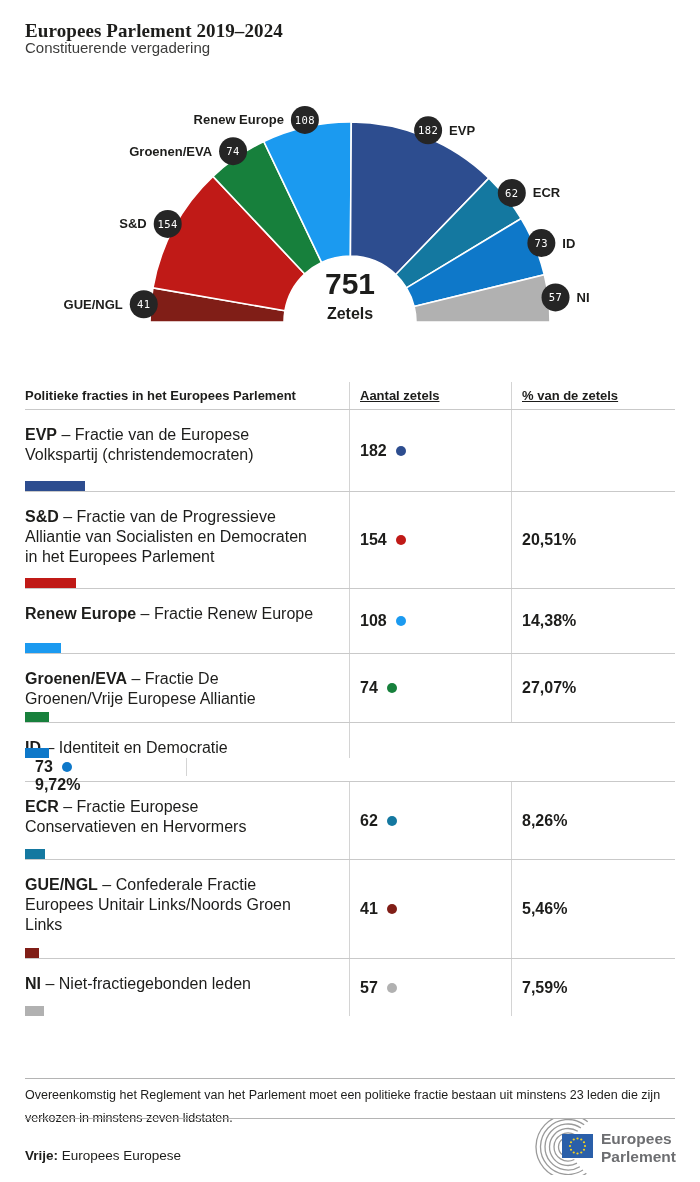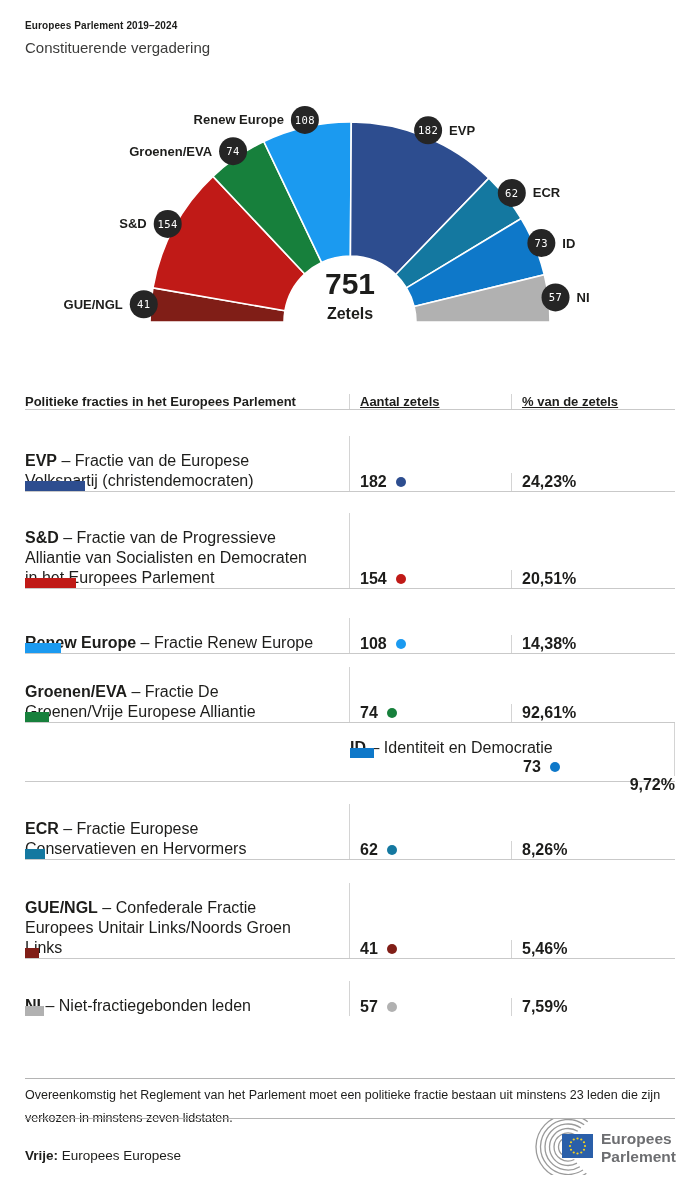--- a/index.html
+++ b/index.html
@@ -3,34 +3,34 @@
 <meta charset="utf-8">
 <style>
   html,body{margin:0;padding:0;}
   body{
     width:700px;height:1182px;background:#ffffff;position:relative;overflow:hidden;
     font-family:"Liberation Sans","DejaVu Sans",sans-serif;color:#1d1d1b;
     -webkit-font-smoothing:antialiased;
   }
   .abs{position:absolute;}
   
-  #page-title{left:25px;top:20px;font-size:10px;font-weight:700;letter-spacing:.1px;}
+  #page-title{left:25px;top:20px;font-size:19px;font-weight:700;letter-spacing:.1px;font-family:Liberation Serif, serif;}
   #page-subtitle{left:25px;top:39px;font-size:15px;font-weight:400;color:#3c3c3b;}
   
   #chart{left:0;top:88px;width:700px;height:256px;}
   #chart svg{display:block;}
   .wedge{stroke:#ffffff;stroke-width:1.6;}
   .badge-circle{fill:#252525;}
   .badge-text{fill:#ffffff;font-family:"DejaVu Sans Mono","Liberation Mono",monospace;font-size:10.5px;letter-spacing:.5px;}
   .party-label{font-size:13px;font-weight:700;fill:#1d1d1b;}
   .center-total{font-size:30px;font-weight:700;fill:#1d1d1b;}
   .center-sub{font-size:16px;font-weight:700;fill:#1d1d1b;}
   
   #seats-table{left:25px;top:382px;width:650px;}
-  .t-row{display:flex;box-sizing:border-box;border-bottom:1px solid #c9c9c9;position:relative;align-items:flex-end;}
+  .t-row{display:flex;box-sizing:border-box;border-bottom:1px solid #c9c9c9;position:relative;}
   .t-row.last{border-bottom:none;}
   .c1{width:325px;box-sizing:border-box;border-right:1px solid #d4d4d4;position:relative;}
   .c2{width:162px;box-sizing:border-box;border-right:1px solid #d4d4d4;display:flex;align-items:center;padding-left:10px;}
   .c3{flex:1;display:flex;align-items:center;padding-left:10px;}
   .t-head{height:28px;}
   .t-head .hc{font-size:13px;font-weight:700;display:flex;align-items:center;}
   .t-head .c2,.t-head .c3{padding-left:10px;text-decoration:underline;}
   .party-name{font-size:16px;line-height:20px;padding-top:15px;padding-right:14px;white-space:pre-line;}
   .party-name b{font-weight:700;}
   .seats-bar{position:absolute;left:0;bottom:0;height:10px;}
@@ -102,23 +102,20 @@
       <div class="t-row" style="height: 82px;">
         <div class="c1">
           <div class="party-name"><b>EVP</b> – Fractie van de Europese
 Volkspartij (christendemocraten)</div>
           <div class="seats-bar" style="width: 60px; background: rgb(45, 77, 143);"></div>
         </div>
         <div class="c2">
           <span class="seats-value">182</span>
           <span class="color-dot" style="background: rgb(45, 77, 143);"></span>
         </div>
-        <div class="c3">
-          <span class="percent-value">24,23%</span>
-        </div>
       </div>
       <div class="t-row" style="height: 97px;">
         <div class="c1">
           <div class="party-name"><b>S&amp;D</b> – Fractie van de Progressieve
 Alliantie van Socialisten en Democraten
 in het Europees Parlement</div>
           <div class="seats-bar" style="width: 51px; background: rgb(192, 26, 23);"></div>
         </div>
         <div class="c2">
           <span class="seats-value">154</span>
@@ -145,21 +142,21 @@
         <div class="c1">
           <div class="party-name"><b>Groenen/EVA</b> – Fractie De
 Groenen/Vrije Europese Alliantie</div>
           <div class="seats-bar" style="width: 24px; background: rgb(23, 128, 60);"></div>
         </div>
         <div class="c2">
           <span class="seats-value">74</span>
           <span class="color-dot" style="background: rgb(23, 128, 60);"></span>
         </div>
         <div class="c3">
-          <span class="percent-value">92,61%</span>
+          <span class="percent-value">27,07%</span>
         </div>
       </div>
       <div class="t-row" style="height: 59px; flex-direction: column;">
         <div class="c1">
           <div class="party-name"><b>ID</b> – Identiteit en Democratie</div>
           <div class="seats-bar" style="width: 24px; background: rgb(14, 120, 201);"></div>
         </div>
         <div class="c2">
           <span class="seats-value">73</span>
           <span class="color-dot" style="background: rgb(14, 120, 201);"></span>

